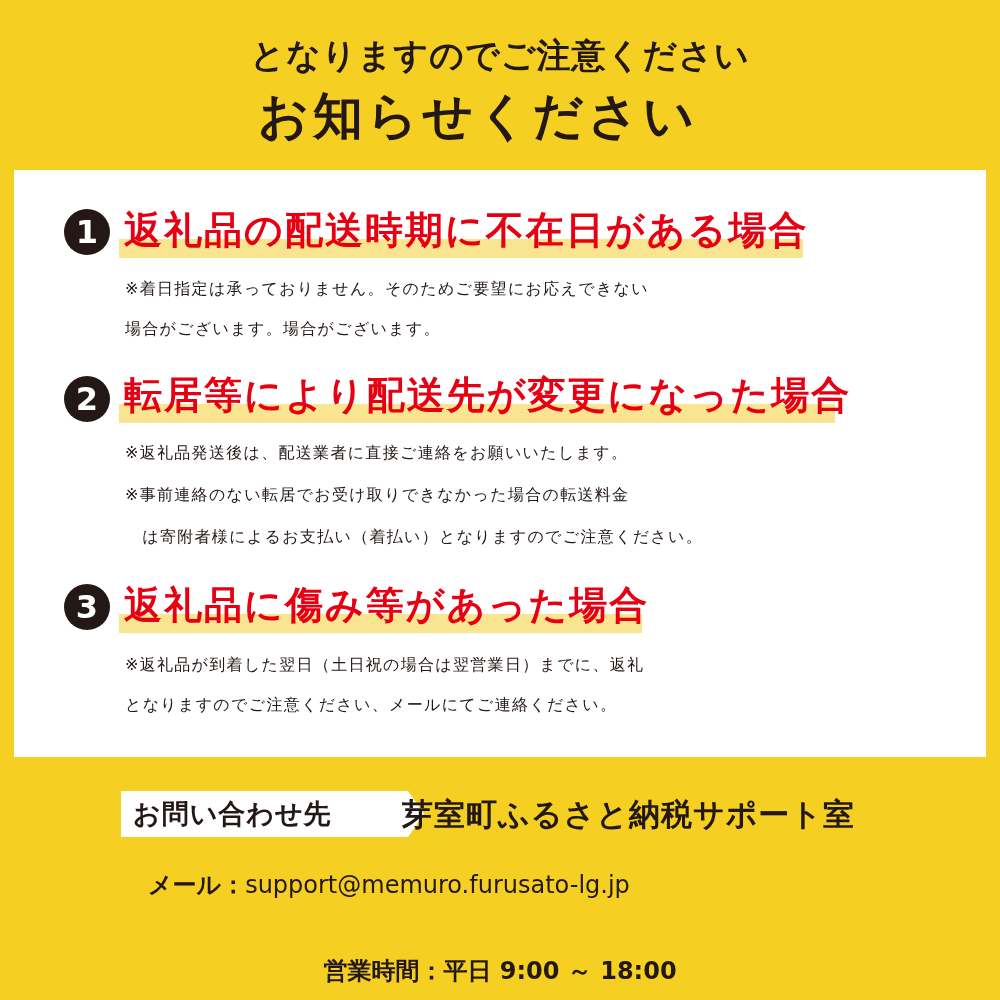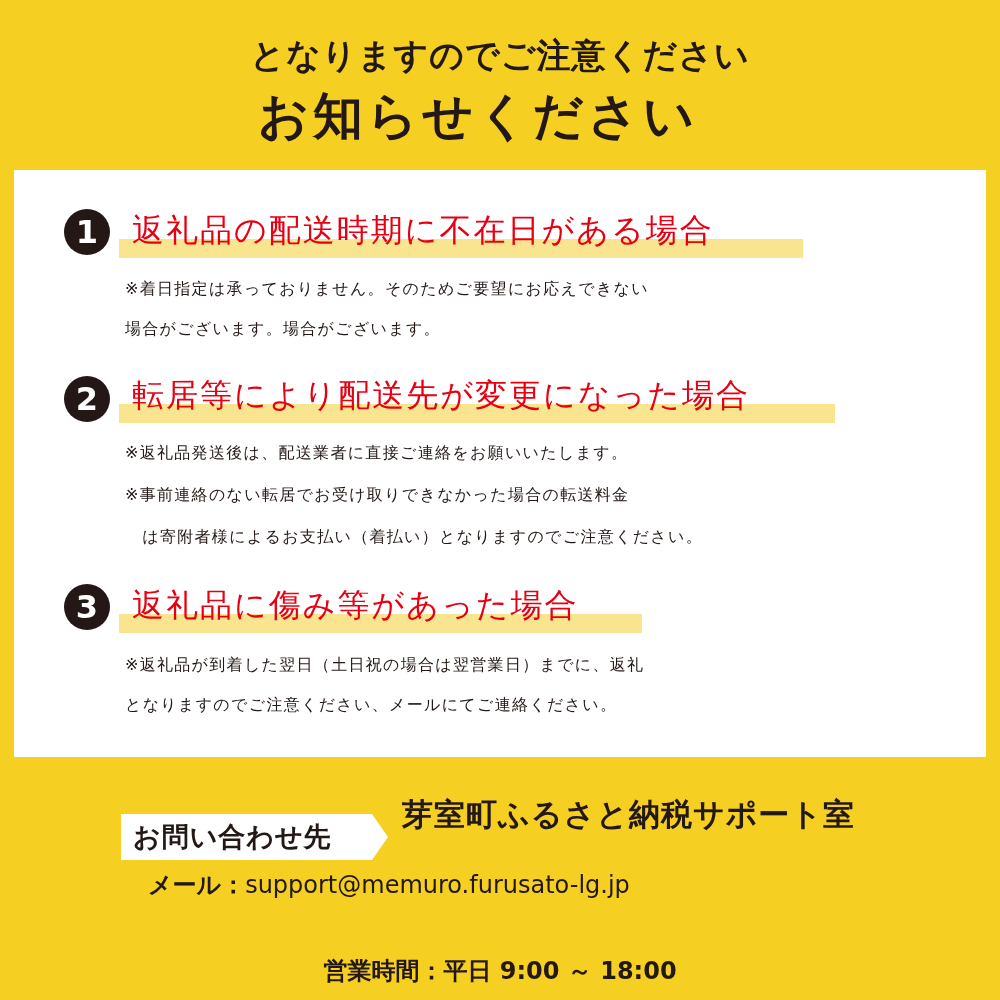--- a/index.html
+++ b/index.html
@@ -28,30 +28,31 @@
     .num {
       position: absolute; left: 50px; width: 46px; height: 46px; border-radius: 50%;
       background: #231815; color: #ffffff;
       font-family: "DejaVu Sans", sans-serif; font-weight: bold;
       font-size: 32px; line-height: 46px; text-align: center;
     }
     .hl {
       position: absolute; left: 105px; height: 19px; background: #f9e48f;
     }
     .heading {
-      position: absolute; left: 110px; font-size: 32px; font-weight: normal;
-      color: #e60012; white-space: nowrap; line-height: 48px; letter-spacing: 2px; margin-left: 8px;
+      position: absolute; left: 110px; font-size: 38px; font-weight: bold;
+      color: #e60012; white-space: nowrap; line-height: 48px; letter-spacing: 2px;
     }
     .body-line {
       position: absolute; left: 111px; font-size: 16px; white-space: nowrap;
       line-height: 36px; letter-spacing: 1.3px; color: #231815;
     }
     .contact-label {
-      position: absolute; left: 121px; top: 814px; width: 251px; height: 46px;
+      position: absolute; left: 121px; top: 791px; width: 251px; height: 46px;
       background: #ffffff;
+      padding-left: 36px;
     }
     .contact-label::after {
       content: ""; position: absolute; right: -16px; top: 0;
       border-top: 23px solid transparent; border-bottom: 23px solid transparent;
       border-left: 16px solid #ffffff;
     }
     .contact-label span {
       position: absolute; left: 12px; top: 0; line-height: 46px;
       font-size: 27px; font-weight: bold; letter-spacing: 1px; white-space: nowrap;
     }

